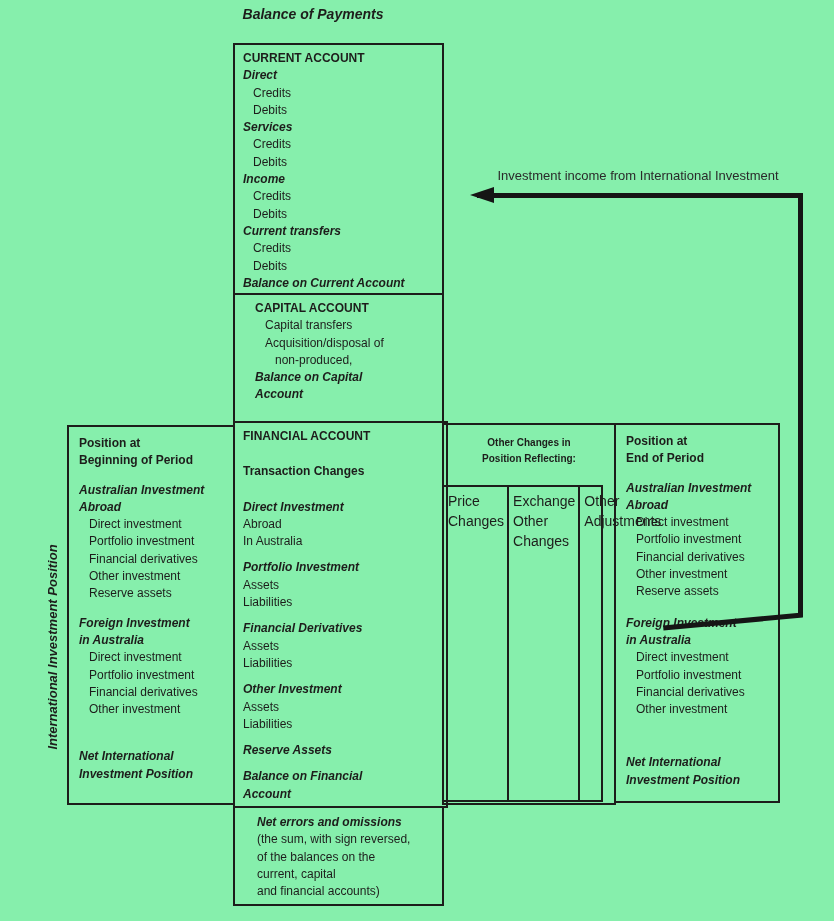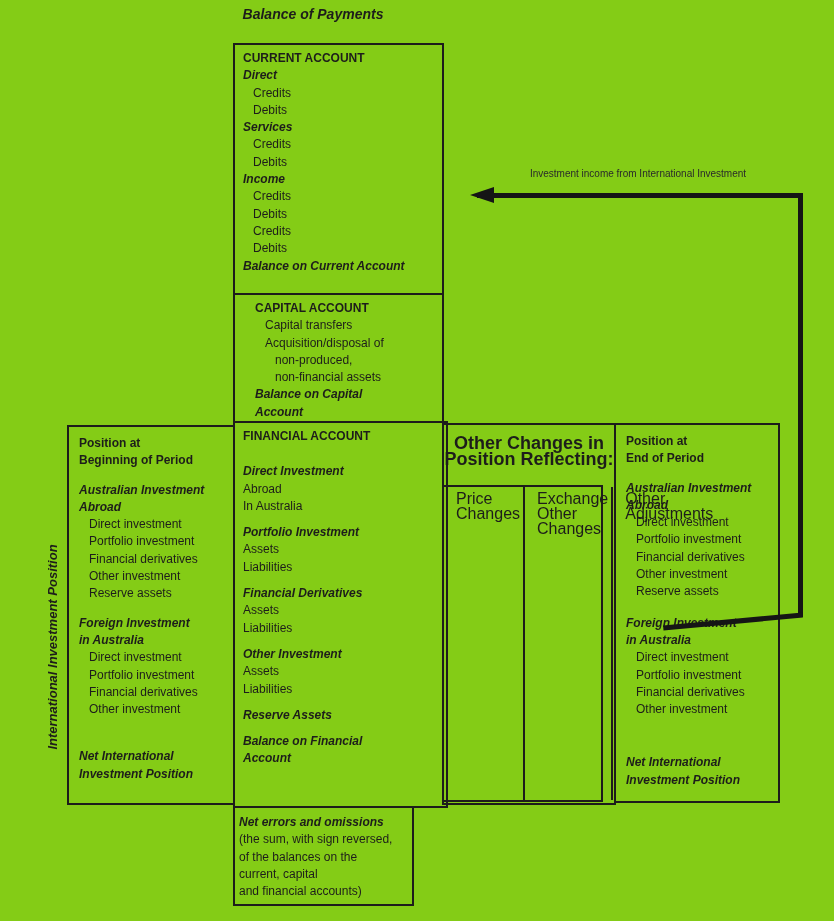--- a/index.html
+++ b/index.html
@@ -1,17 +1,17 @@
 <!DOCTYPE html>
 <html><head>
 <meta charset="utf-8">
 <style>
   html,body{margin:0;padding:0;background:#ffffff;}
   .page{
-    position:relative;width:834px;height:921px;background:#84cc16;
+    position:relative;width:834px;height:921px;background:#86efac;
     font-family:"Liberation Sans",sans-serif;color:#1d1d1b;overflow:hidden;
   }
   .abs{position:absolute;box-sizing:border-box;}
   .box{
     position:absolute;box-sizing:border-box;border:2px solid #1d1d1b;
     font-size:12px;line-height:17.3px;color:#1d1d1b;background:transparent;
   }
   .b{font-weight:bold;}
   .bi{font-weight:bold;font-style:italic;}
   .ml{white-space:pre-line;}
@@ -20,44 +20,44 @@
 
   .title{left:213px;top:6px;width:200px;text-align:center;
          font-size:14px;font-weight:bold;font-style:italic;}
 
   .current-box{left:233px;top:43px;width:211px;height:252px;padding:5px 8px;}
   .capital-box{left:233px;top:293px;width:211px;height:130px;padding:5px 20px;}
   .financial-box{left:233px;top:421px;width:215px;height:387px;padding:5px 8px;}
   .financial-box .sub{margin-top:18px;}
   .financial-box .gl{margin-top:9px;}
   .financial-box .gl-first{margin-top:18px;}
-  .neterrors-box{left:233px;top:806px;width:181px;height:100px;padding:6px 4px;}
+  .neterrors-box{left:233px;top:806px;width:211px;height:100px;padding:6px 22px;}
 
   .posleft-box{left:67px;top:425px;width:168px;height:380px;padding:8px 10px;}
   .posright-box{left:614px;top:423px;width:166px;height:380px;padding:8px 10px;}
   .pos-grp{margin-top:12px;}
   .pos-grp2{margin-top:12px;}
   .posright-box .pos-grp2{margin-top:14px;}
   .pos-net{margin-top:30px;}
   .posright-box .pos-net{margin-top:36px;}
 
   .other-box{left:442px;top:423px;width:174px;height:382px;padding:0;}
   .oc-head{position:absolute;left:0;top:0;width:100%;padding-top:10px;
-           text-align:center;font-weight:bold;font-size:18px;line-height:16px;}
+           text-align:center;font-weight:bold;font-size:10px;line-height:16px;}
   .oc-cols{position:absolute;left:-2px;top:60px;width:161px;height:317px;
            border:2px solid #1d1d1b;display:flex;box-sizing:border-box;background:transparent;}
-  .oc-col{flex:1;padding:4px 3px 0 12px;font-size:16px;line-height:15px;box-sizing:border-box;}
+  .oc-col{flex:1;padding:4px 3px 0 4px;font-size:14px;line-height:20px;box-sizing:border-box;}
   .oc-col + .oc-col{border-left:2px solid #1d1d1b;}
 
   .iip-label{position:absolute;left:52px;top:647px;
              transform:translate(-50%,-50%) rotate(-90deg);
              white-space:nowrap;font-weight:bold;font-style:italic;font-size:13px;}
 
   .arrow-label{left:487px;top:168px;width:302px;text-align:center;
-               font-size:10px;color:#2a2a2a;}
+               font-size:13px;color:#2a2a2a;}
   .arrow-shaft{left:477px;top:193px;width:326px;height:5px;background:#151515;}
   .arrow-head{left:470px;top:187px;width:0;height:0;
               border-top:8px solid transparent;border-bottom:8px solid transparent;
               border-right:24px solid #151515;}
   .arrow-vline{left:798px;top:193px;width:5px;height:424px;background:#151515;}
   .arrow-diag{left:663px;top:619px;width:140px;height:5px;background:#151515;
               transform:rotate(-5.3deg);}
 </style>
 </head>
 <body>
@@ -70,37 +70,38 @@
     <div class="b">CURRENT ACCOUNT</div>
     <div class="bi">Direct</div>
     <div class="it">Credits</div>
     <div class="it">Debits</div>
     <div class="bi">Services</div>
     <div class="it">Credits</div>
     <div class="it">Debits</div>
     <div class="bi">Income</div>
     <div class="it">Credits</div>
     <div class="it">Debits</div>
+    <div class="bi">Current transfers</div>
     <div class="it">Credits</div>
     <div class="it">Debits</div>
     <div class="bi">Balance on Current Account</div>
   </div>
 
   <div class="box capital-box">
     <div class="b">CAPITAL ACCOUNT</div>
     <div class="it">Capital transfers</div>
     <div class="it">Acquisition/disposal of</div>
     <div class="it2">non-produced,</div>
-    <div class="it2">non-financial assets</div>
     <div class="bi ml">Balance on Capital
 Account</div>
   </div>
 
   <div class="box financial-box">
     <div class="b">FINANCIAL ACCOUNT</div>
+    <div class="b sub">Transaction Changes</div>
     <div class="bi gl gl-first">Direct Investment</div>
     <div>Abroad</div>
     <div>In Australia</div>
     <div class="bi gl">Portfolio Investment</div>
     <div>Assets</div>
     <div>Liabilities</div>
     <div class="bi gl">Financial Derivatives</div>
     <div>Assets</div>
     <div>Liabilities</div>
     <div class="bi gl">Other Investment</div>

